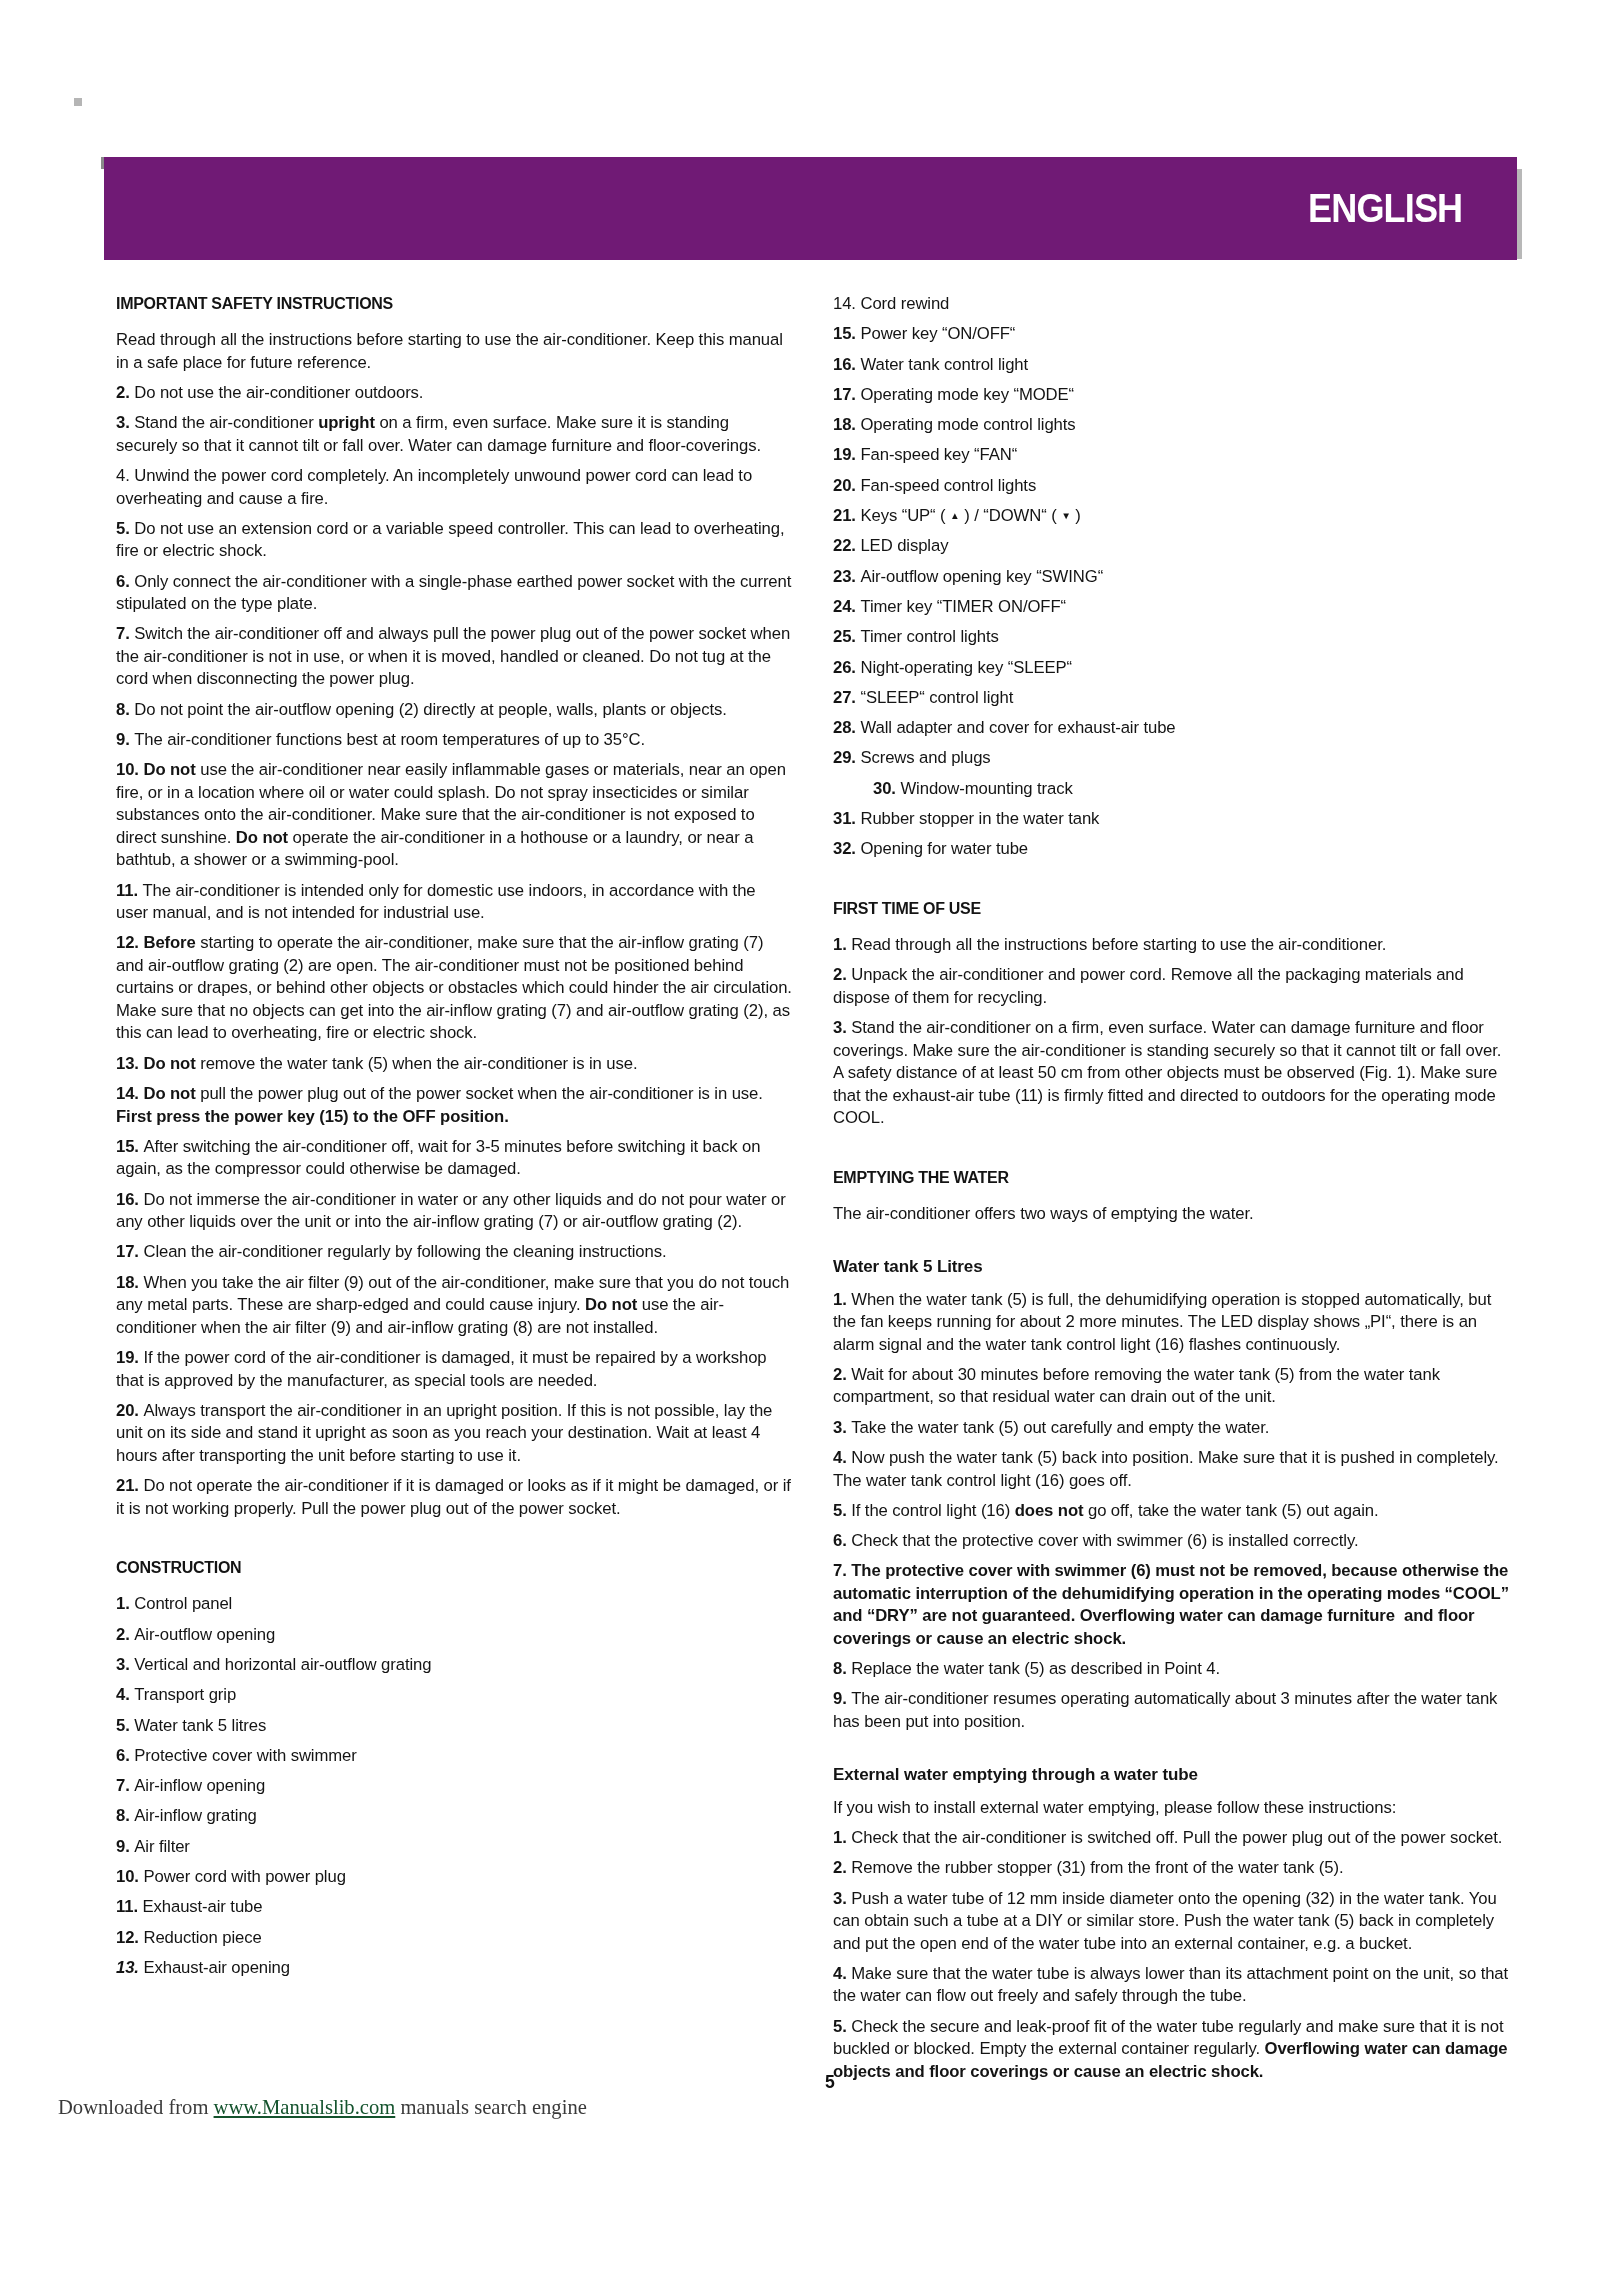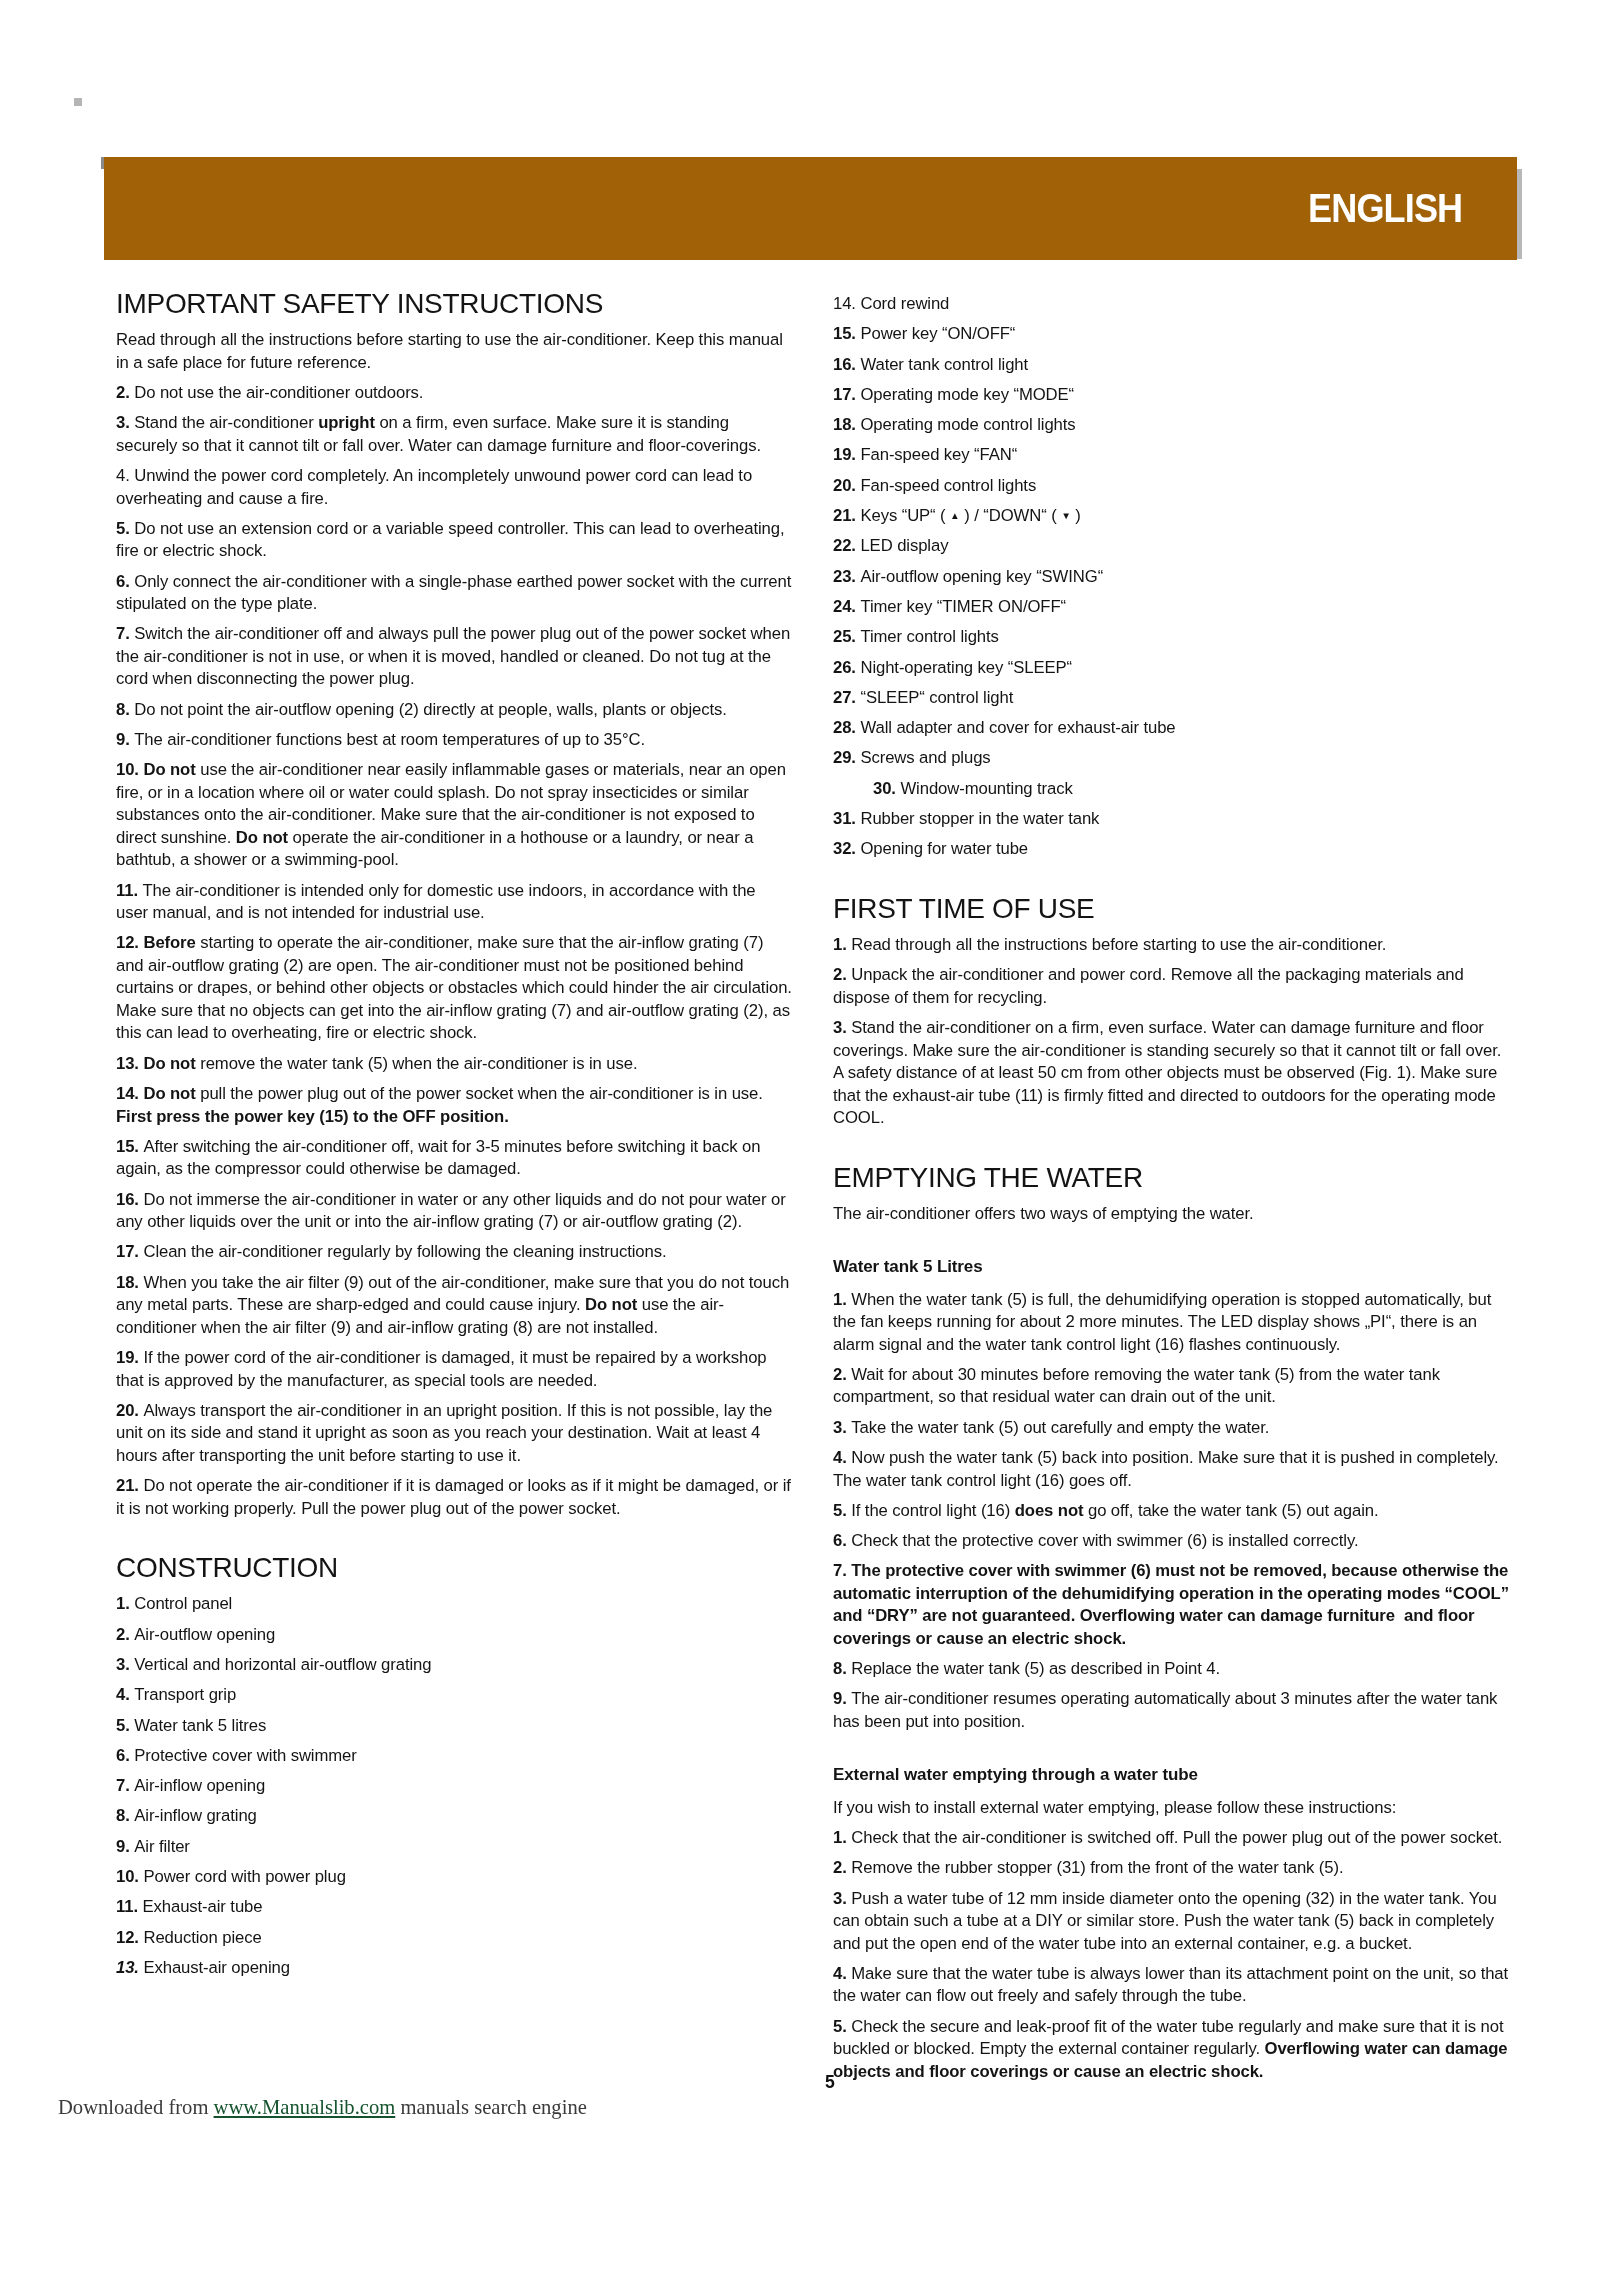--- a/index.html
+++ b/index.html
@@ -3,35 +3,35 @@
 <meta charset="utf-8">
 <style>
   html,body{margin:0;padding:0;}
   body{
     width:1621px;height:2293px;background:#ffffff;position:relative;
     font-family:"Liberation Sans",sans-serif;color:#141414;
     -webkit-font-smoothing:antialiased;
   }
   .header-bar{
     position:absolute;left:104px;top:157px;width:1413px;height:103px;
-    background:#a16207;display:flex;align-items:center;justify-content:flex-end;
+    background:#701a75;display:flex;align-items:center;justify-content:flex-end;
     padding-right:55px;box-sizing:border-box;
   }
   .header-title{
     color:#fff;font-weight:bold;font-size:41px;letter-spacing:-1px;
     transform:scaleX(.88);transform-origin:right center;white-space:nowrap;
   }
   .columns{
     position:absolute;left:116px;top:293px;width:1394px;
     display:flex;gap:41px;
   }
   .col{width:676px;font-size:16.7px;line-height:22.5px;letter-spacing:-0.1px;}
   .col .p{margin:0 0 7.8px 0;}
   .col .h1{
-    font-size:28px;font-weight:normal;letter-spacing:-0.3px;
+    font-size:16px;font-weight:bold;letter-spacing:-0.3px;
     margin:37px 0 13.7px 0;
   }
   .col .h1:first-child{margin-top:0;}
   .col .h2{font-size:17px;font-weight:bold;margin:31px 0 9.8px 0;}
   .small{font-size:9.8px;vertical-align:2px;}
   .footer{
     position:absolute;left:58px;top:2096px;
     font-family:"Liberation Serif",serif;font-size:20.6px;color:#3a3a3a;
     white-space:nowrap;
   }

